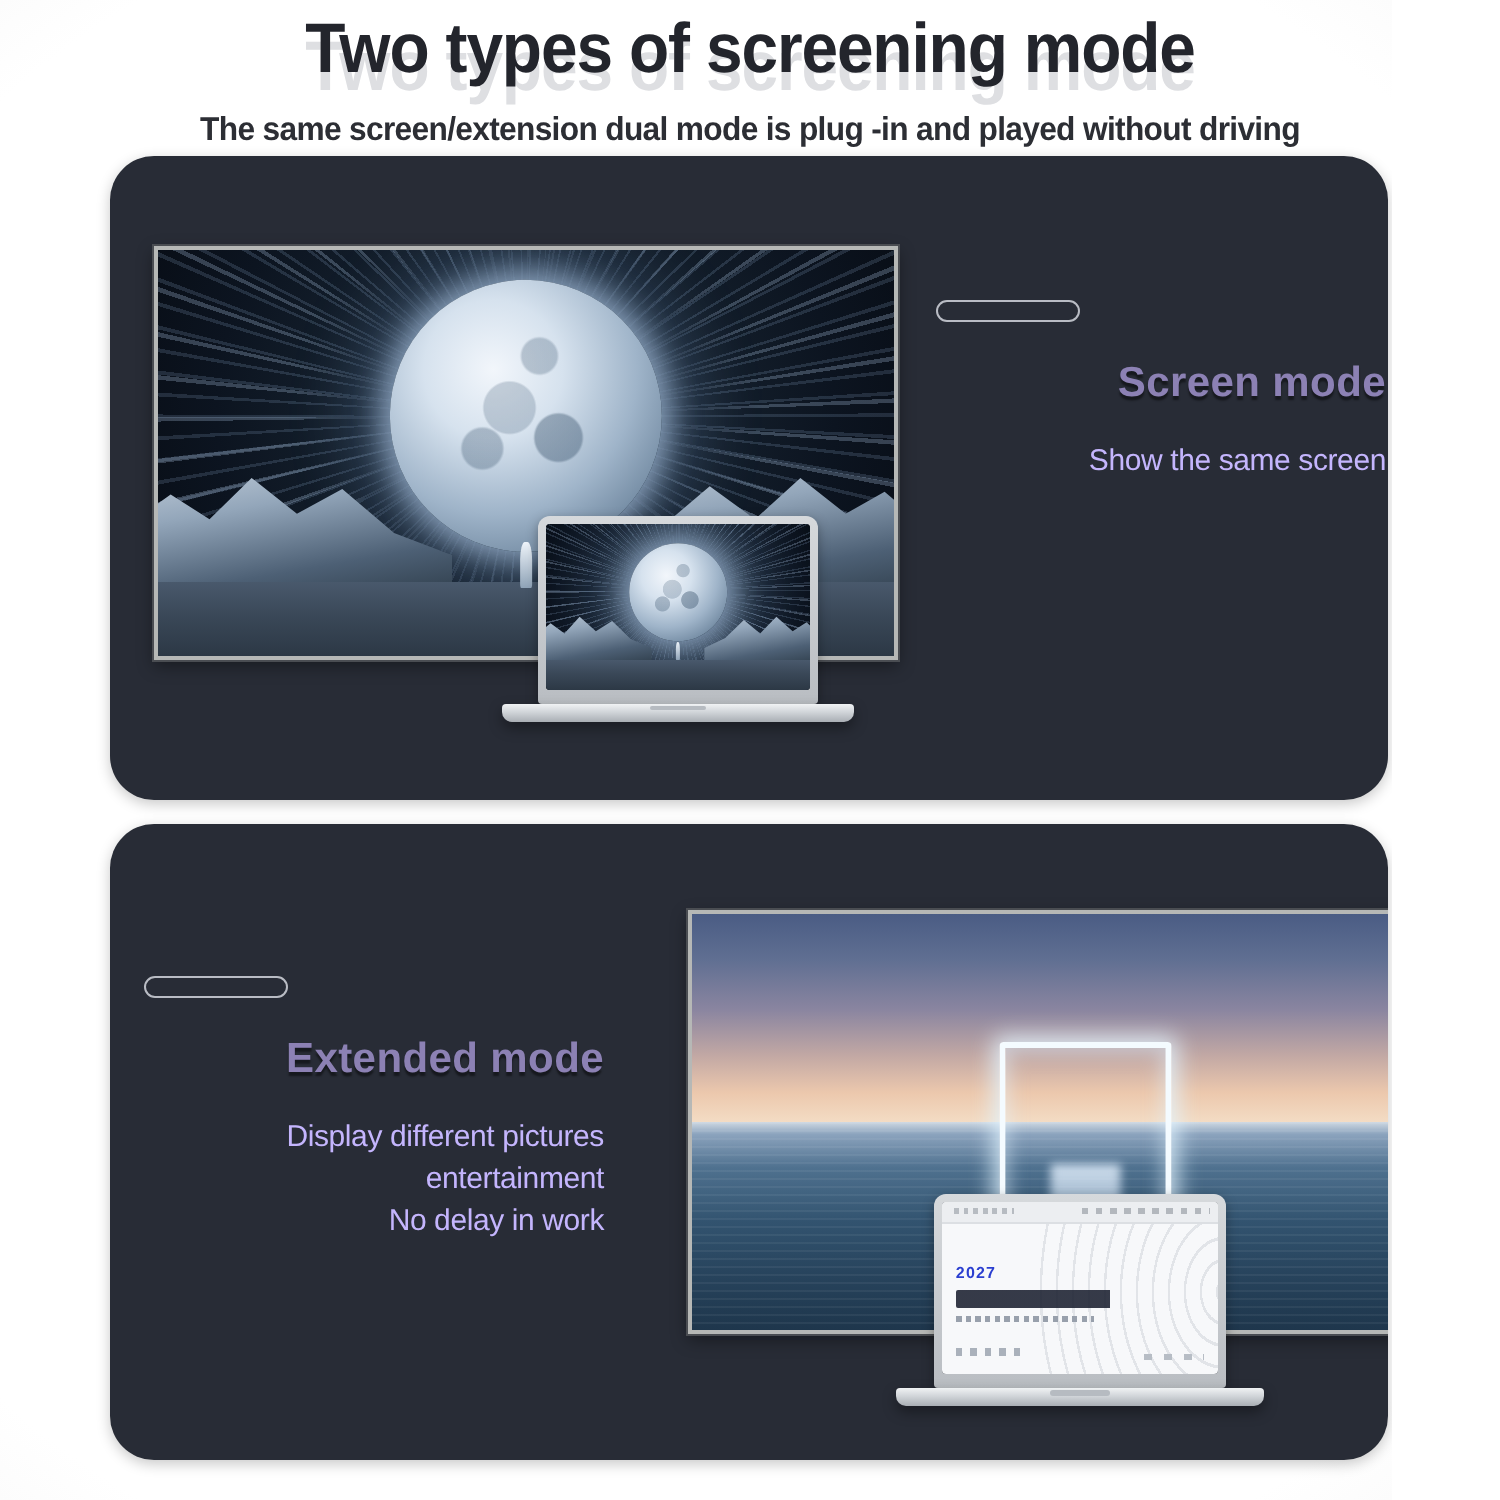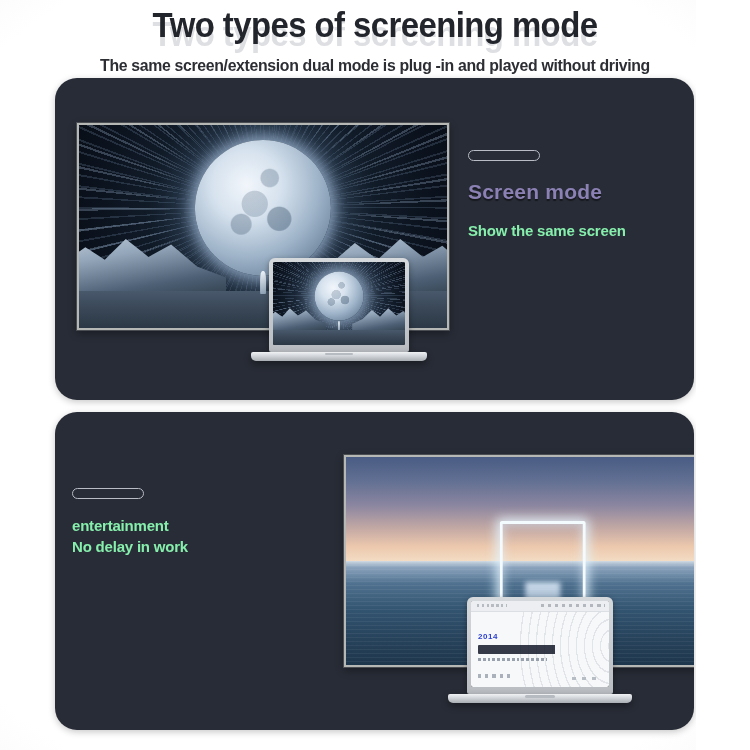--- a/index.html
+++ b/index.html
@@ -73,21 +73,21 @@
     width:639px;
     background:#282c36;
     border-radius:22px;
     box-shadow:0 2px 7px rgba(0,0,0,0.22);
     overflow:hidden;
   }
   #card-screen   { top:78px;  height:322px; }
   #card-extended { top:412px; height:318px; }
 
   
-  .text-block { position:absolute; }
+  .text-block { position:absolute;text-align:right; }
   #screen-text   { left:413px; top:72px; width:225px; }
   #extended-text { left:17px;  top:76px; width:230px; }
 
   .pill {
     width:72px; height:11px;
     border:1.4px solid #b9bcc4;
     border-radius:6px;
     background:transparent;
   }
   .mode-title {
@@ -96,23 +96,22 @@
     font-weight:bold;
     color:#8c81b4;
     letter-spacing:0.2px;
     text-shadow:0 2px 1px rgba(0,0,0,0.45);
     white-space:nowrap;
   }
   .mode-desc {
     margin-top:16px;
     font-size:15px;
     line-height:21px;
-    color:#86efac;
+    color:#c4b5fd;
     letter-spacing:-0.2px;
-    font-weight:bold;
   }
   .mode-desc div { white-space:nowrap; }
 
   
   .tv { position:absolute; }
   .tv-frame {
     width:100%; height:100%;
     border:2px solid #b6b8b6;
     background:#0d1118;
     box-shadow:0 0 0 1px #4a4d52, 0 3px 8px rgba(0,0,0,0.4);
@@ -380,34 +379,36 @@
 
     <div class="laptop" id="laptop-extended-mode">
       <div class="lid">
         <div class="lid-inner">
           <div class="slide">
             <div class="slide-waves"></div>
             <div class="slide-topbar">
               <div class="tb-left"></div>
               <div class="tb-right"></div>
             </div>
-            <div class="slide-year">2014</div>
+            <div class="slide-year">2027</div>
             <div class="slide-headline"></div>
             <div class="hidden-text">极简商务工作汇报</div>
             <div class="slide-sub"></div>
             <div class="slide-foot"></div>
             <div class="slide-dots"></div>
           </div>
         </div>
       </div>
       <div class="base"></div>
     </div>
 
     <div class="text-block" id="extended-text">
       <div class="pill"></div>
+      <div class="mode-title">Extended mode</div>
       <div class="mode-desc">
+        <div>Display different pictures</div>
         <div>entertainment</div>
         <div>No delay in work</div>
       </div>
     </div>
   </div>
 
 </div>
 
 </body></html>

